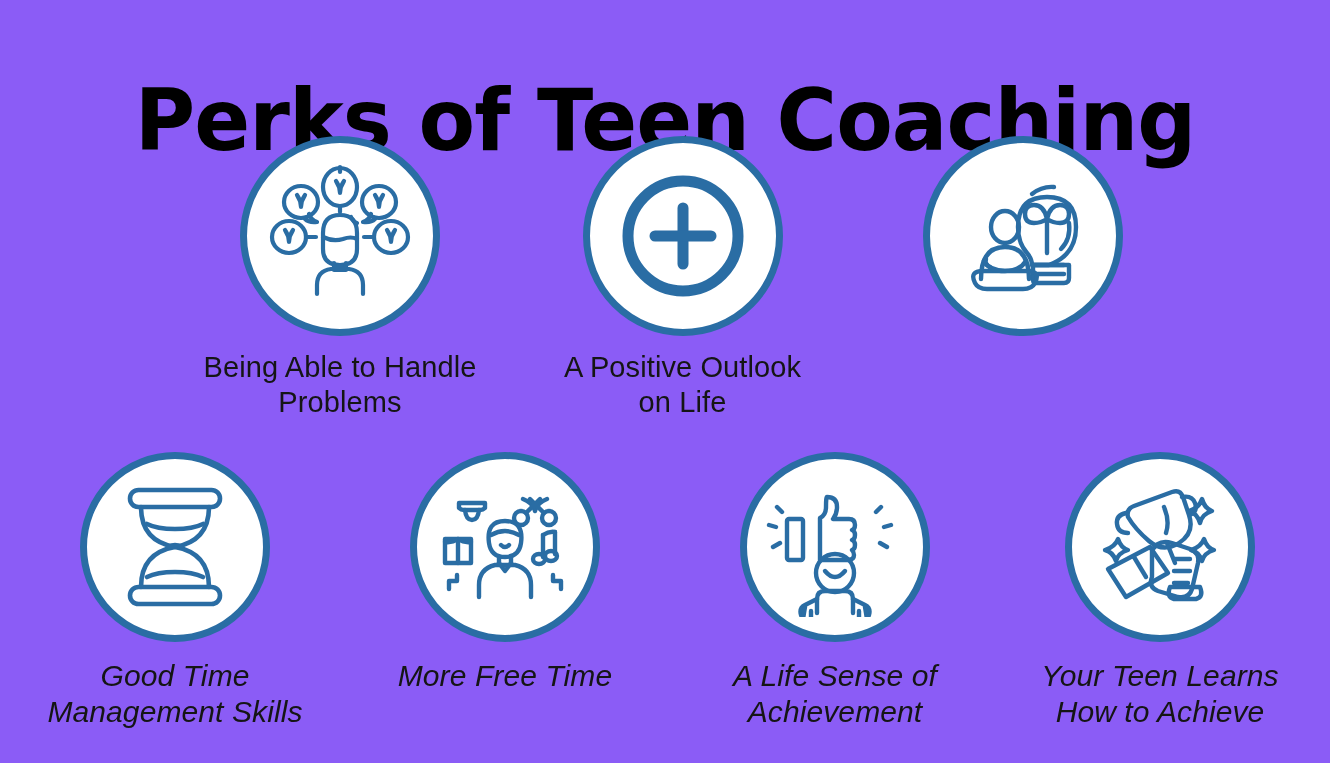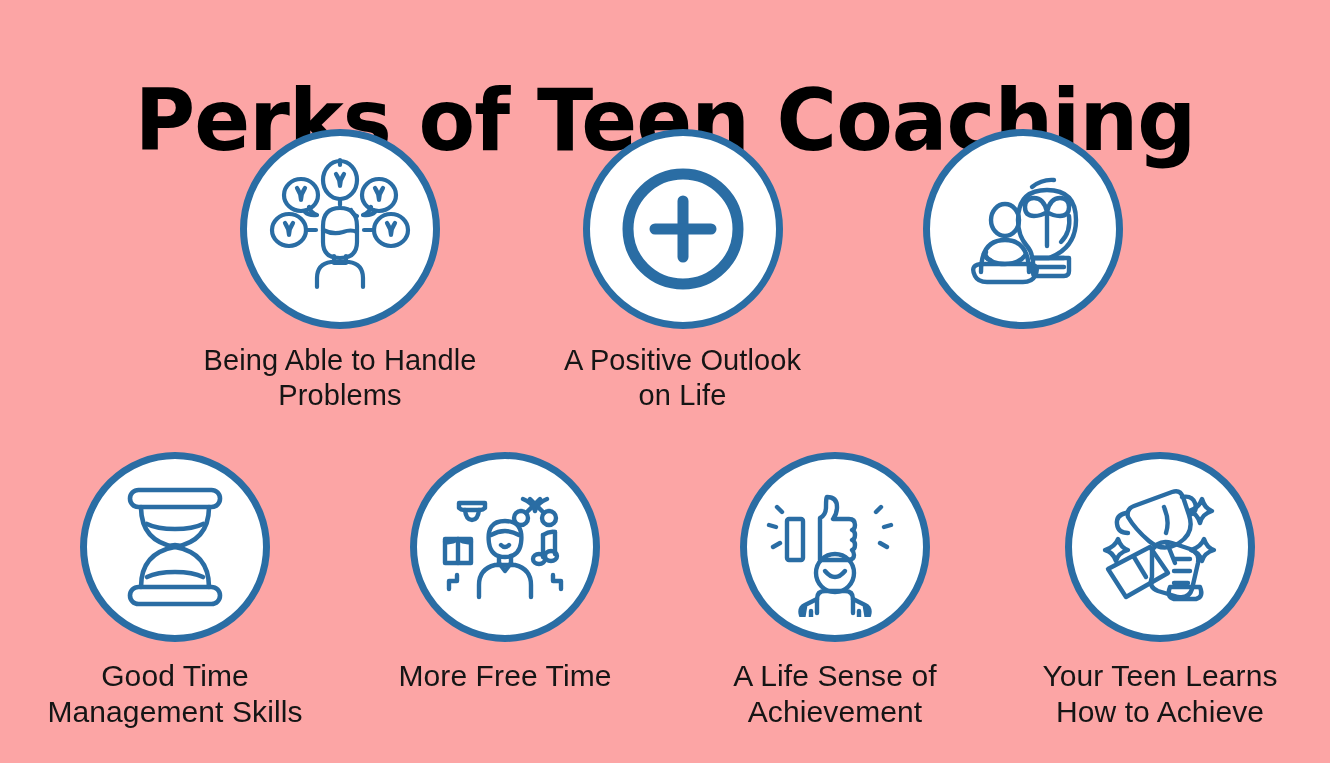--- a/index.html
+++ b/index.html
@@ -13,21 +13,21 @@
     height: 763px;
     overflow: hidden;
     font-family: "Liberation Sans", sans-serif;
     color: #111111;
     position: relative;
   }
   #page {
     position: relative;
     width: 1330px;
     height: 763px;
-    background: #fca5a5;
+    background: #8b5cf6;
   }
 
   
   #title {
     position: absolute;
     top: 14px;
     left: 0;
     width: 1330px;
     text-align: center;
     font-family: "DejaVu Sans", sans-serif;
@@ -43,22 +43,22 @@
 
   
   .row {
     position: absolute;
     left: 0;
     width: 1330px;
     display: flex;
     justify-content: center;
     align-items: flex-start;
   }
-  #row-1 { top: 129px; }
-  #row-2 { top: 452px; }
+  #row-1 { top: 136px; }
+  #row-2 { top: 452px; font-style: italic; }
 
   .item {
     display: flex;
     flex-direction: column;
     align-items: center;
   }
 
   
   #row-1 .item { width: 355px; }
   #row-1 .item.item-1 { margin-left: 20px; }

